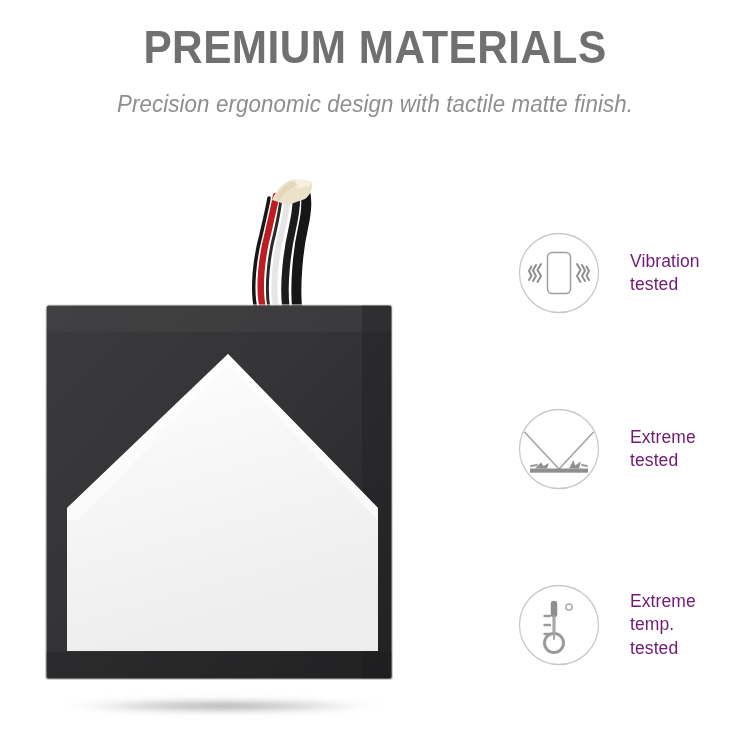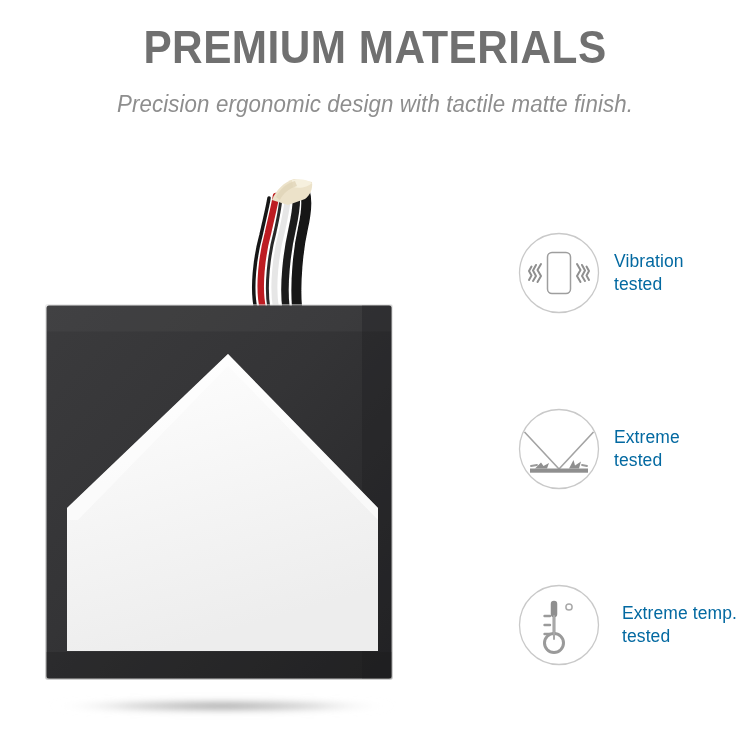--- a/index.html
+++ b/index.html
@@ -77,34 +77,34 @@
     top: 228px;
     width: 224px;
   }
   .feature {
     position: relative;
     height: 90px;
     margin-bottom: 86px;
     display: flex;
     align-items: center;
   }
-  .feature:last-child { margin-bottom: 0; gap: 8px; }
+  .feature:last-child { margin-bottom: 0; }
 
   .badge {
     width: 86px;
     height: 86px;
     flex: 0 0 86px;
     position: relative;
   }
   .feature-label {
-    margin-left: 12px;
+    margin-left: 28px;
     font-family: "Liberation Sans", sans-serif;
     font-size: 17.5px;
     line-height: 1.34;
-    color: #0369a1;
+    color: #701a75;
     letter-spacing: 0.1px;
     white-space: pre-line;
   }
 </style>
 </head>
 <body>
 
 <div class="stage">
 
   <div class="header">

